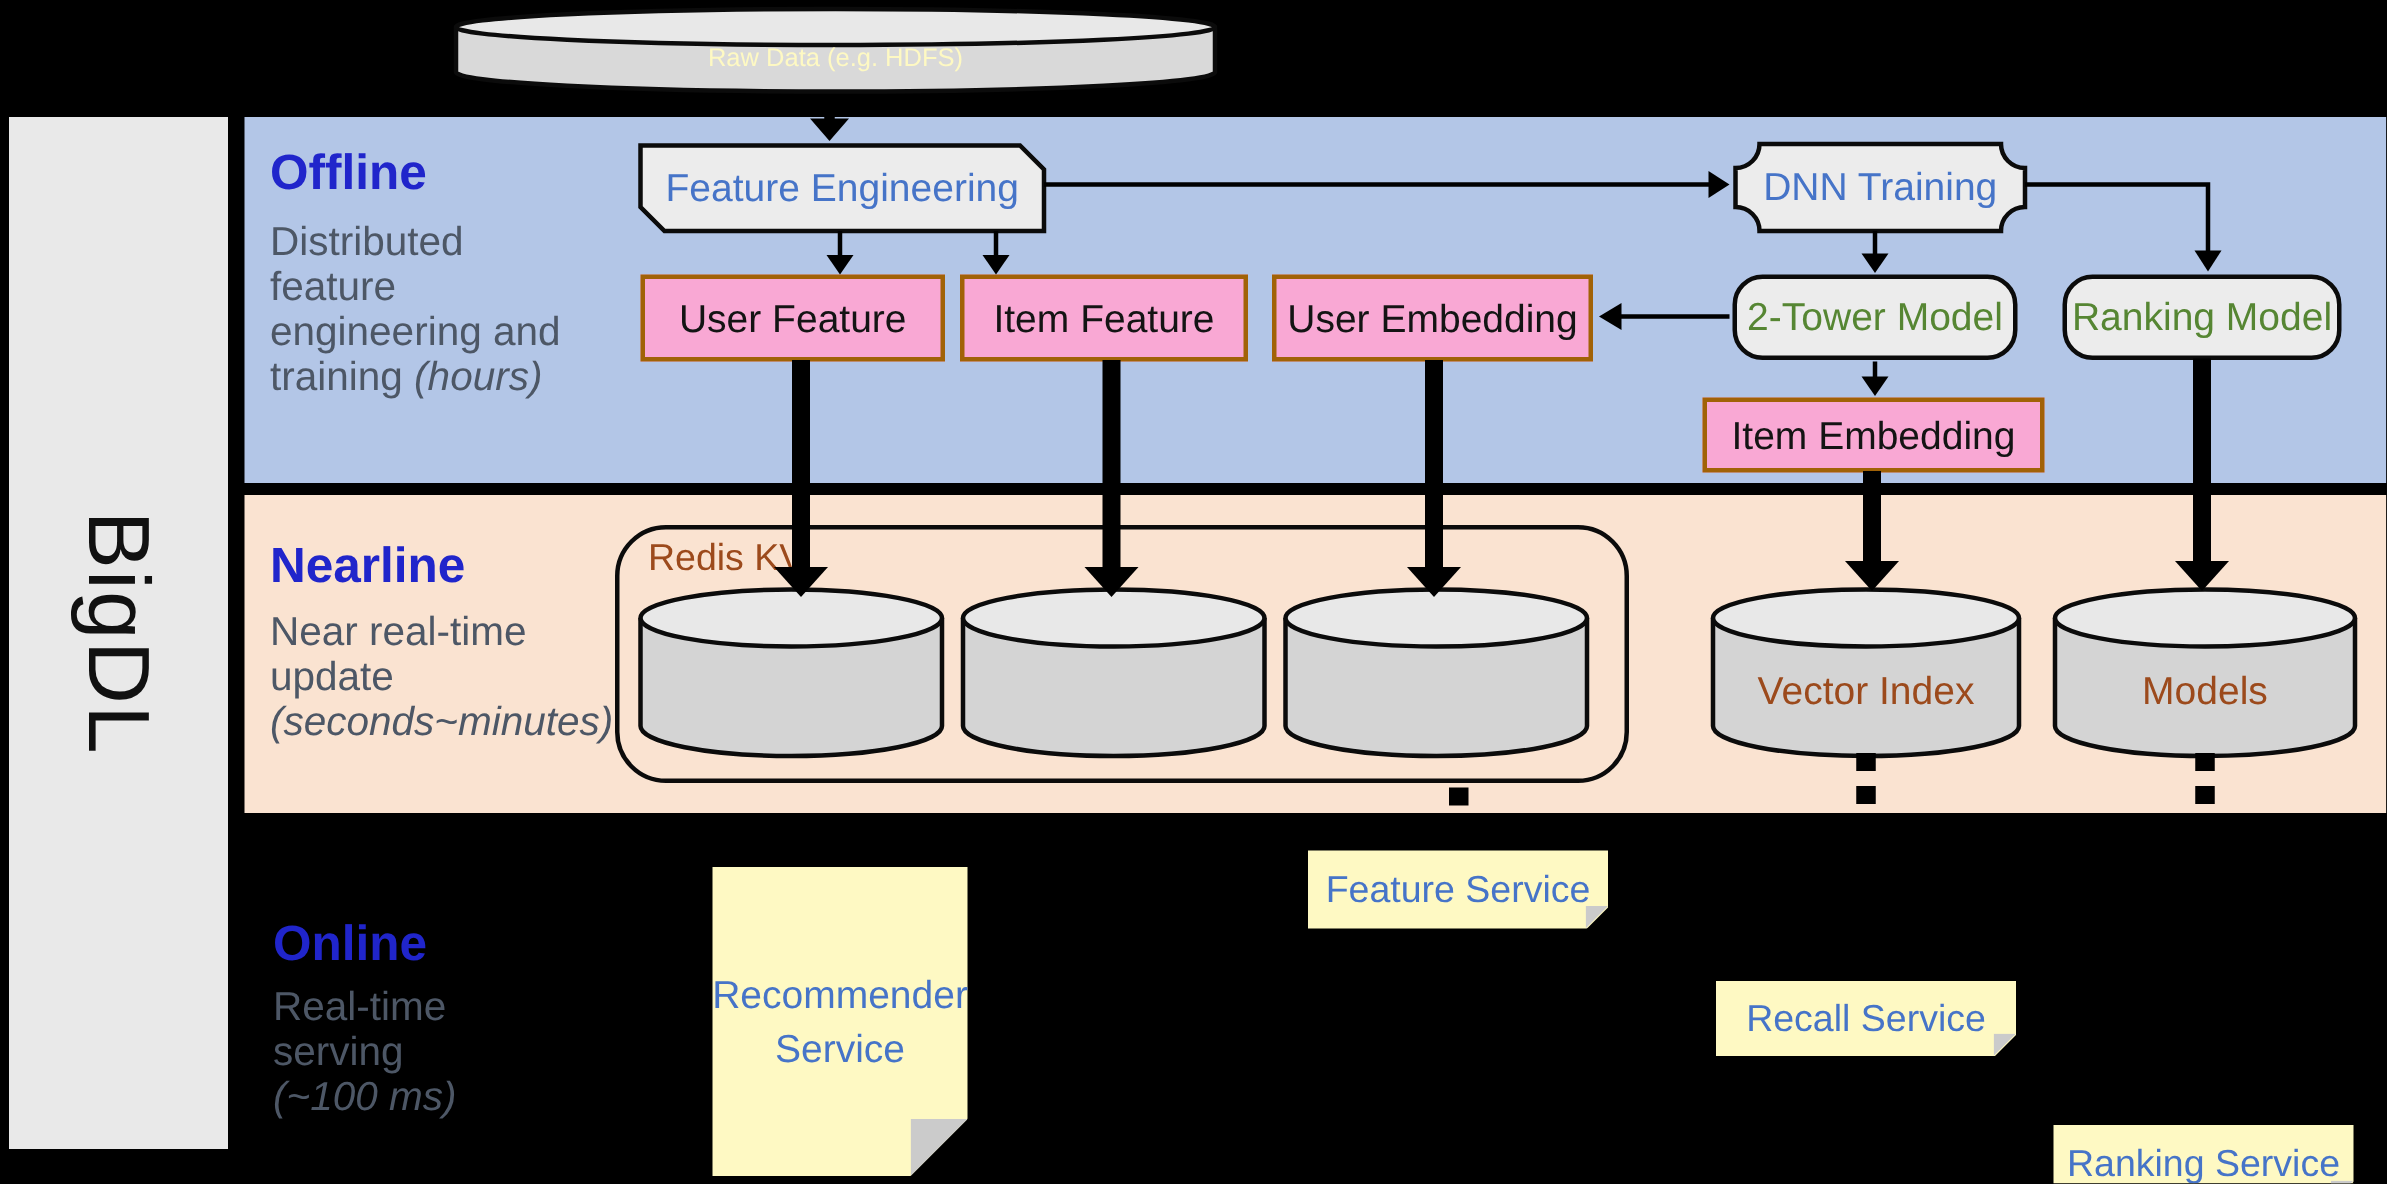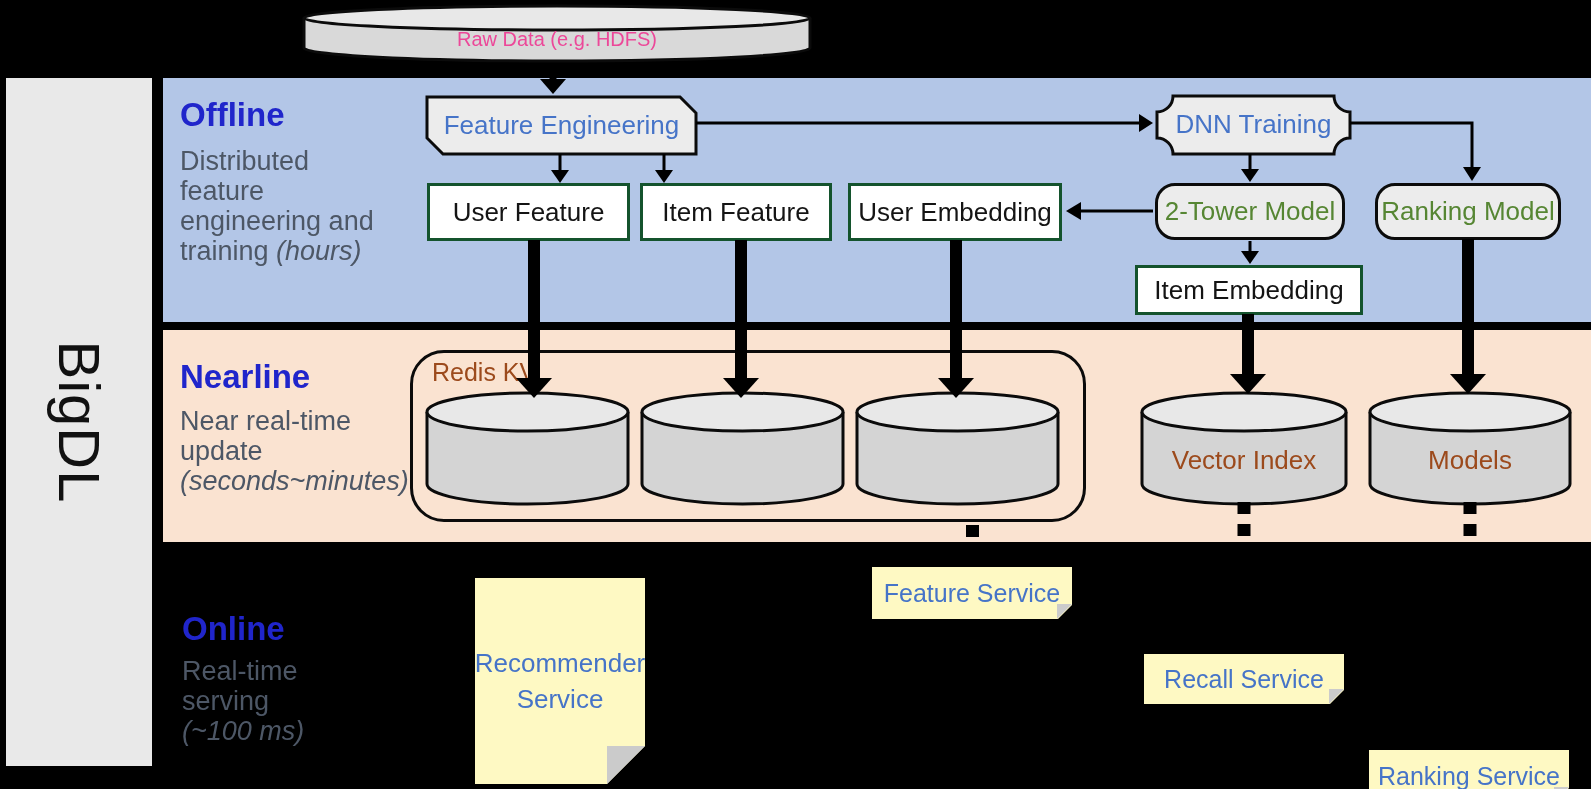--- a/index.html
+++ b/index.html
@@ -8,40 +8,40 @@
   .abs{position:absolute;}
   .band{position:absolute;left:163px;width:1428px;}
   .band-blue{top:78px;height:244px;background:#b3c6e7;}
   .band-peach{top:330px;height:212px;background:#fae3d1;}
   .bigdl-bar{position:absolute;left:6px;top:78px;width:146px;height:688px;background:#e9e9e9;}
   .bigdl-text{position:absolute;left:50%;top:50%;transform:translate(-50%,-50%) rotate(90deg);
               font-size:58px;color:#111;letter-spacing:1px;white-space:nowrap;}
   .sec-title{font-size:33px;font-weight:600;color:#2025cb;}
   .sec-desc{font-size:27px;line-height:30px;color:#4d5766;}
   .sec-desc .it{font-style:italic;}
-  .gbox{position:absolute;box-sizing:border-box;background:#ffffff;border:3px solid #14532d;
+  .gbox{position:absolute;box-sizing:border-box;background:#f9a8d4;border:3px solid #a16207;
         display:flex;align-items:center;justify-content:center;font-size:26px;color:#141414;}
   .mbox{position:absolute;box-sizing:border-box;background:#ececec;border:3px solid #0b0b0b;border-radius:20px;
         display:flex;align-items:center;justify-content:center;font-size:26px;color:#568633;}
   .shape{position:absolute;}
   .shape svg{position:absolute;left:0;top:0;}
   .shape .lbl{position:absolute;left:0;top:0;right:0;bottom:0;display:flex;align-items:center;justify-content:center;}
   .blue-lbl{font-size:26px;color:#4674c8;}
   .brown-lbl{font-size:26px;color:#9c4a1c;}
   .cyl-lbl{padding-top:22px;}
   .redis-box{position:absolute;left:410px;top:350px;width:676px;height:172px;box-sizing:border-box;
              border:3px solid #0b0b0b;border-radius:34px;}
   .doc{position:absolute;background:#fef9c3;display:flex;align-items:center;justify-content:center;text-align:center;}
   .doc .cut{position:absolute;right:-1px;bottom:-1px;background:#000;
             clip-path:polygon(100% 0,100% 100%,0 100%);}
   .doc .flap{position:absolute;right:0;bottom:0;background:#cbcbcb;
              clip-path:polygon(0 100%,0 0,100% 0);}
   .doc .svc{font-size:25px;line-height:36px;color:#4674c8;}
   #arrows{position:absolute;left:0;top:0;pointer-events:none;}
-  .raw-lbl{padding-top:10px;font-size:20px;color:#ec4899;}
+  .raw-lbl{padding-top:10px;font-size:17px;color:#fef9c3;}
 </style>
 </head>
 <body>
 
 <div id="canvas">
 
   <div class="band band-blue"></div>
   <div class="band band-peach"></div>
 
   <div class="bigdl-bar">

